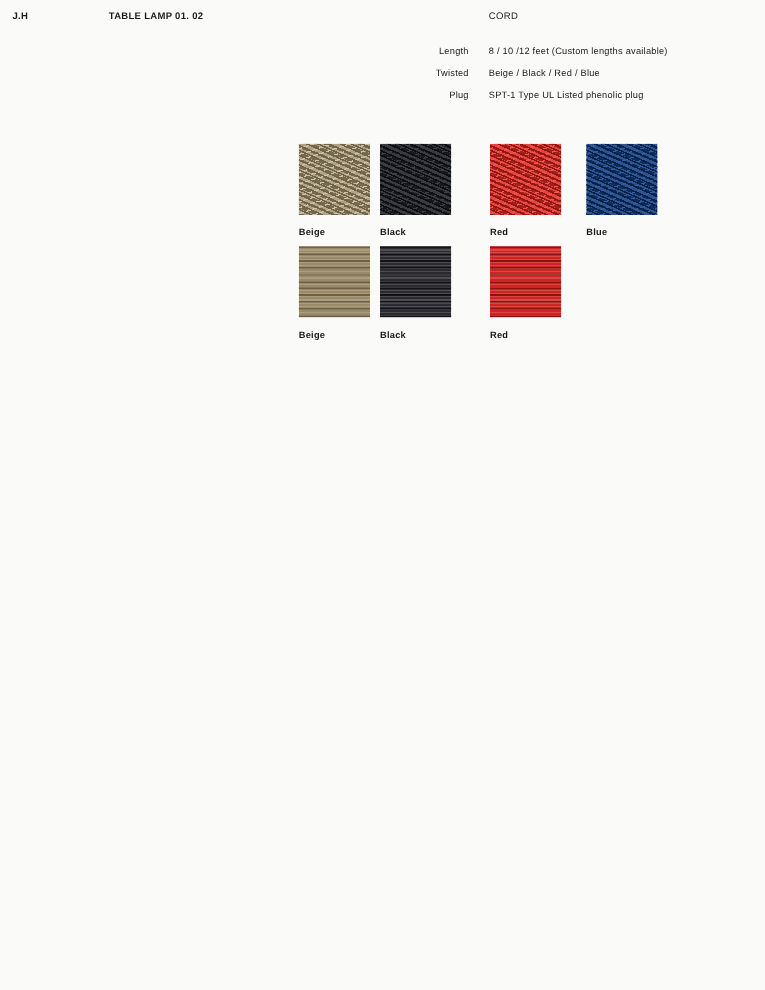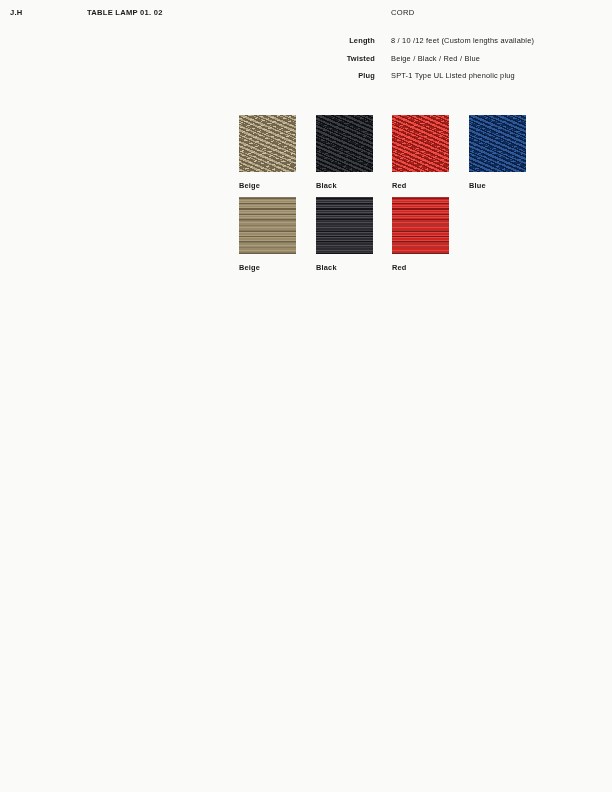--- a/index.html
+++ b/index.html
@@ -66,21 +66,21 @@
   }
   .spec-row.gap {
     margin-top: 6px;
   }
   .spec-label {
     position: absolute;
     left: 275px;
     width: 100px;
     text-align: right;
     font-size: 7.4px;
-    font-weight: bold;
+    font-weight: normal;
     letter-spacing: 0.2px;
     white-space: nowrap;
   }
   .spec-value {
     position: absolute;
     left: 391px;
     font-size: 7.4px;
     font-weight: normal;
     letter-spacing: 0.2px;
     white-space: nowrap;
@@ -95,21 +95,21 @@
   }
   .swatch-row-twisted { top: 115px; }
   .swatch-row-single  { top: 197px; }
 
   .swatch-cell {
     position: absolute;
     top: 0;
     width: 43px;
   }
   .swatch-cell.c0 { left: 0px; }
-  .swatch-cell.c1 { left: 77px; }
+  .swatch-cell.c1 { left: 65px; }
   .swatch-cell.c2 { left: 153px; }
   .swatch-cell.c3 { left: 230px; }
 
   .swatch-chip {
     width: 57px;
     height: 57px;
     position: relative;
     overflow: hidden;
   }
   .swatch-chip .tex {

